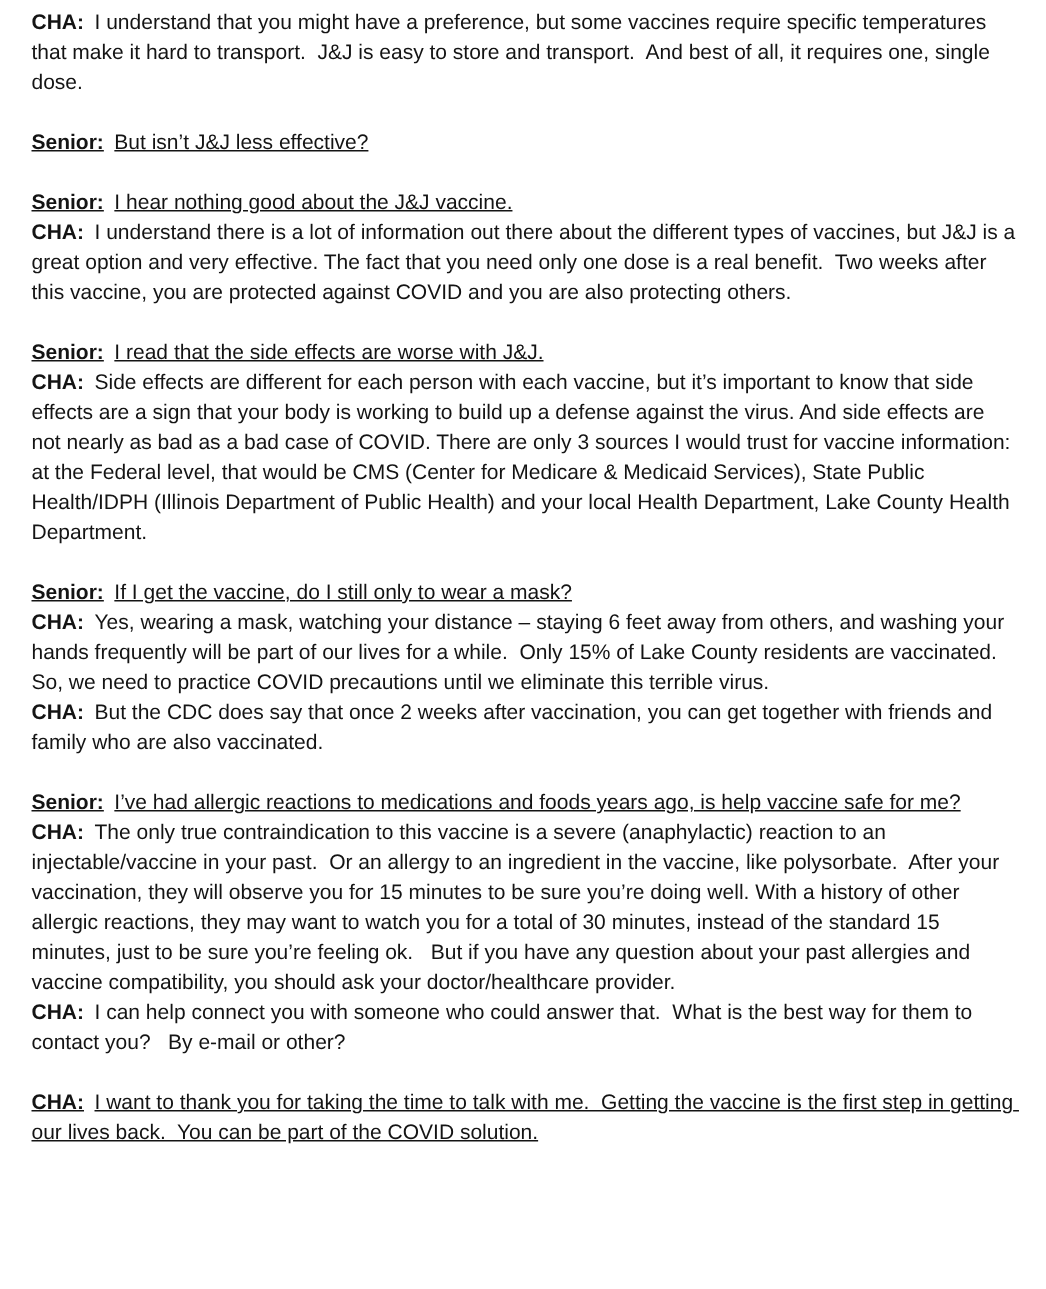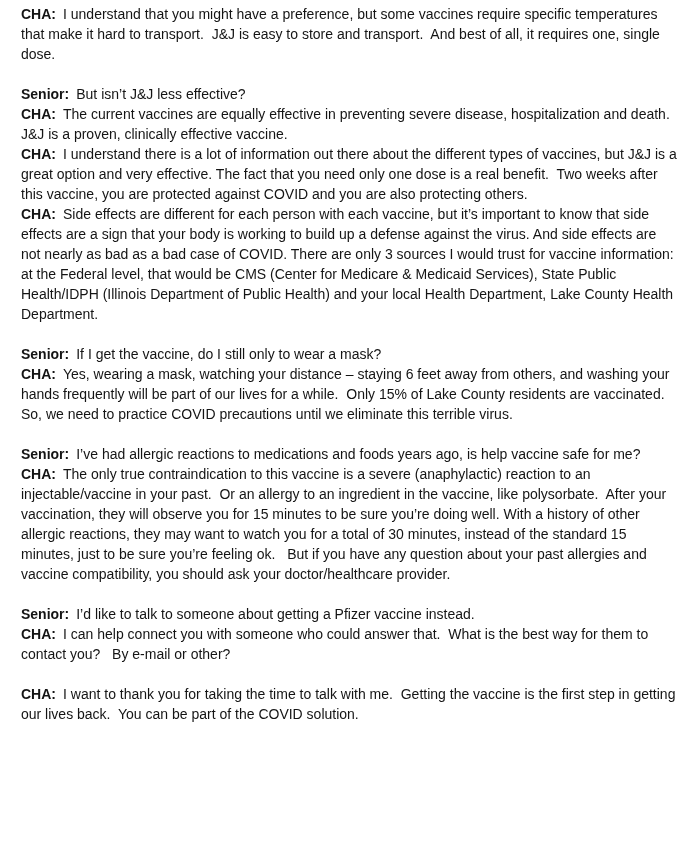--- a/index.html
+++ b/index.html
@@ -19,44 +19,46 @@
   }
   .page {
     width: 100%;
   }
   .para {
     margin: 0;
     white-space: pre-wrap;
   }
   .group-start {
     margin-top: 20px;
+    text-decoration: underline;
   }
   .speaker {
     font-weight: bold;
     margin-right: 7px;
   }
 </style>
 </head>
 <body>
 
 <div class="page">
 
   <p class="para"><span class="speaker">CHA:</span><span class="utterance">I understand that you might have a preference, but some vaccines require specific temperatures that make it hard to transport.  J&amp;J is easy to store and transport.  And best of all, it requires one, single dose.</span></p>
 
   <p class="para group-start"><span class="speaker">Senior:</span><span class="utterance">But isn’t J&amp;J less effective?</span></p>
-  <p class="para"><span class="speaker">CHA:</span><span class="utterance">The current vaccines are equally effective in preventing severe disease, hospitalization and death.  J&amp;J is a proven, clinically effective vaccine.</span></p>
 
+  <p class="para group-start"><span class="speaker">Senior:</span><span class="utterance">I hear nothing good about the J&amp;J vaccine.</span></p>
   <p class="para"><span class="speaker">CHA:</span><span class="utterance">I understand there is a lot of information out there about the different types of vaccines, but J&amp;J is a great option and very effective. The fact that you need only one dose is a real benefit.  Two weeks after this vaccine, you are protected against COVID and you are also protecting others.</span></p>
 
+  <p class="para group-start"><span class="speaker">Senior:</span><span class="utterance">I read that the side effects are worse with J&amp;J.</span></p>
   <p class="para"><span class="speaker">CHA:</span><span class="utterance">Side effects are different for each person with each vaccine, but it’s important to know that side effects are a sign that your body is working to build up a defense against the virus. And side effects are not nearly as bad as a bad case of COVID. There are only 3 sources I would trust for vaccine information:  at the Federal level, that would be CMS (Center for Medicare &amp; Medicaid Services), State Public Health/IDPH (Illinois Department of Public Health) and your local Health Department, Lake County Health Department.</span></p>
 
   <p class="para group-start"><span class="speaker">Senior:</span><span class="utterance">If I get the vaccine, do I still only to wear a mask?</span></p>
   <p class="para"><span class="speaker">CHA:</span><span class="utterance">Yes, wearing a mask, watching your distance – staying 6 feet away from others, and washing your hands frequently will be part of our lives for a while.  Only 15% of Lake County residents are vaccinated.  So, we need to practice COVID precautions until we eliminate this terrible virus.</span></p>
+  <p class="para"><span class="speaker">CHA:</span><span class="utterance">But the CDC does say that once 2 weeks after vaccination, you can get together with friends and family who are also vaccinated.</span></p>
 
   <p class="para group-start"><span class="speaker">Senior:</span><span class="utterance">I’ve had allergic reactions to medications and foods years ago, is help vaccine safe for me?</span></p>
   <p class="para"><span class="speaker">CHA:</span><span class="utterance">The only true contraindication to this vaccine is a severe (anaphylactic) reaction to an injectable/vaccine in your past.  Or an allergy to an ingredient in the vaccine, like polysorbate.  After your vaccination, they will observe you for 15 minutes to be sure you’re doing well. With a history of other allergic reactions, they may want to watch you for a total of 30 minutes, instead of the standard 15 minutes, just to be sure you’re feeling ok.   But if you have any question about your past allergies and vaccine compatibility, you should ask your doctor/healthcare provider.</span></p>
 
-  <p class="para group-start"><span class="speaker">Senior:</span><span class="utterance">I’d like to talk to someone about getting a Pfizer vaccine instead.</span></p>
   <p class="para"><span class="speaker">CHA:</span><span class="utterance">I can help connect you with someone who could answer that.  What is the best way for them to contact you?   By e-mail or other?</span></p>
 
   <p class="para group-start"><span class="speaker">CHA:</span><span class="utterance">I want to thank you for taking the time to talk with me.  Getting the vaccine is the first step in getting our lives back.  You can be part of the COVID solution.</span></p>
 
 </div>
 
 </body></html>

